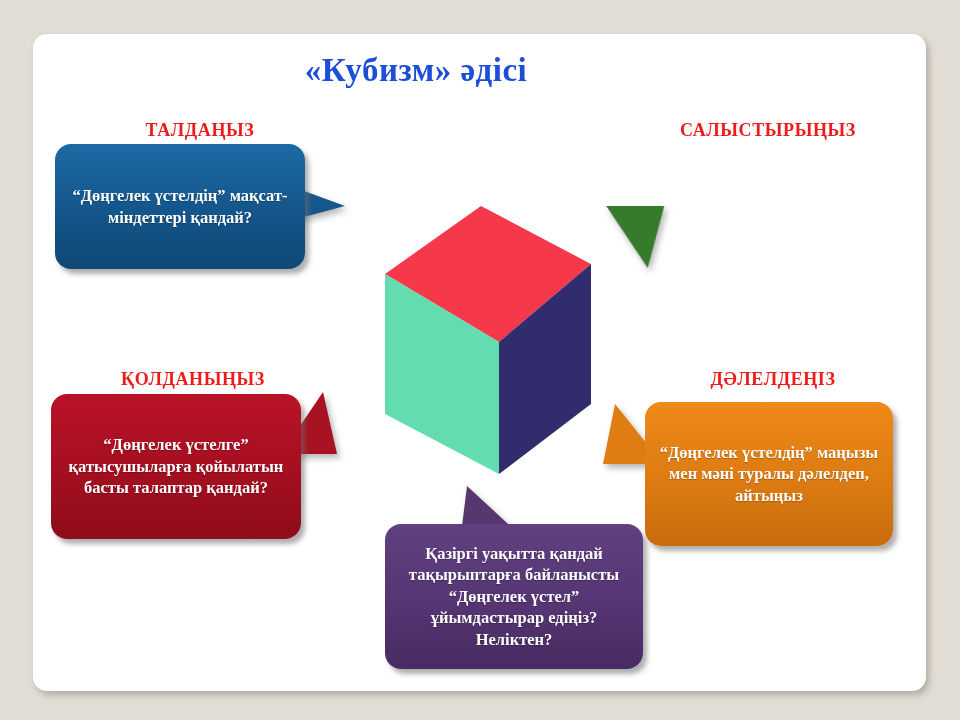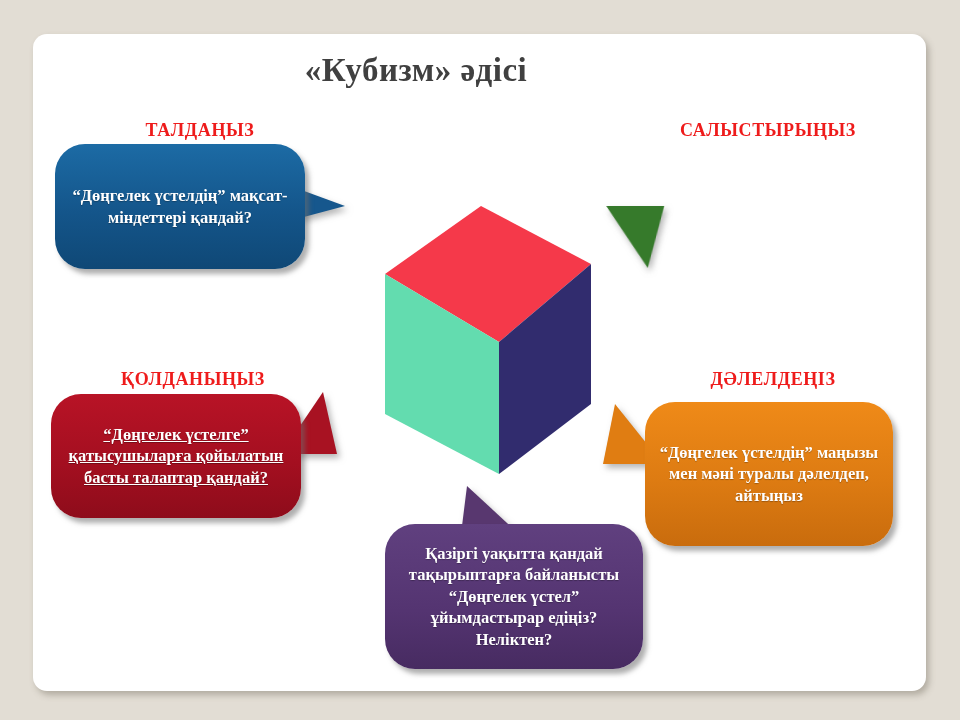--- a/index.html
+++ b/index.html
@@ -27,21 +27,21 @@
 
   
   #slide-title {
     position: absolute;
     left: 0;
     top: 18px;
     width: 766px;
     text-align: center;
     font-size: 33px;
     font-weight: bold;
-    color: #404040;
+    color: #1d4ed8;
     letter-spacing: 0.5px;
     white-space: nowrap;
   }
 
   
   .section-label {
     position: absolute;
     font-size: 18px;
     font-weight: bold;
     color: #ee1b1b;
@@ -51,21 +51,21 @@
   }
   #label-analyze   { left: 42px;  top: 86px;  width: 250px; }
   #label-compare   { left: 590px; top: 86px;  width: 290px; }
   #label-describe  { left: 30px;  top: 335px; width: 260px; }
   #label-prove     { left: 610px; top: 335px; width: 260px; }
   #label-apply     { left: 330px; top: 440px; width: 240px; }
 
   
   .callout {
     position: absolute;
-    border-radius: 30px;
+    border-radius: 16px;
     color: #ffffff;
     font-weight: bold;
     font-size: 16.5px;
     line-height: 1.3;
     text-align: center;
     display: flex;
     align-items: center;
     justify-content: center;
     padding: 10px 14px;
     box-sizing: border-box;
@@ -102,23 +102,22 @@
   #tail-compare {
     left: 570px; top: 172px;
     border-left: 48px solid transparent;
     border-right: 10px solid transparent;
     border-top: 62px solid #367a2b;
     transform: skewX(-6deg);
   }
 
   
   #callout-describe {
-    left: 18px; top: 360px; width: 250px; height: 124px;
+    left: 18px; top: 360px; width: 250px; height: 145px;
     background: linear-gradient(180deg,#b81326 0%, #a40f20 55%, #8e0c1b 100%);
-    text-decoration: underline;
   }
   #tail-describe {
     left: 248px; top: 358px;
     border-right: 14px solid transparent;
     border-left: 42px solid transparent;
     border-bottom: 62px solid #a81222;
   }
 
   
   #callout-prove {

